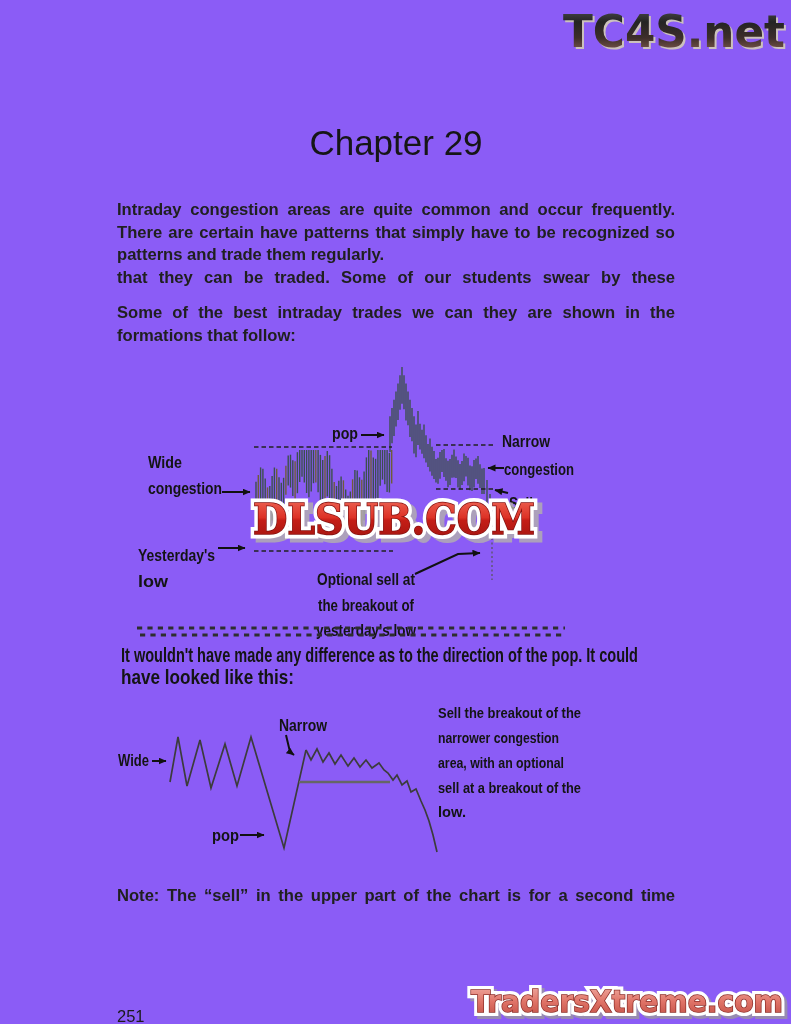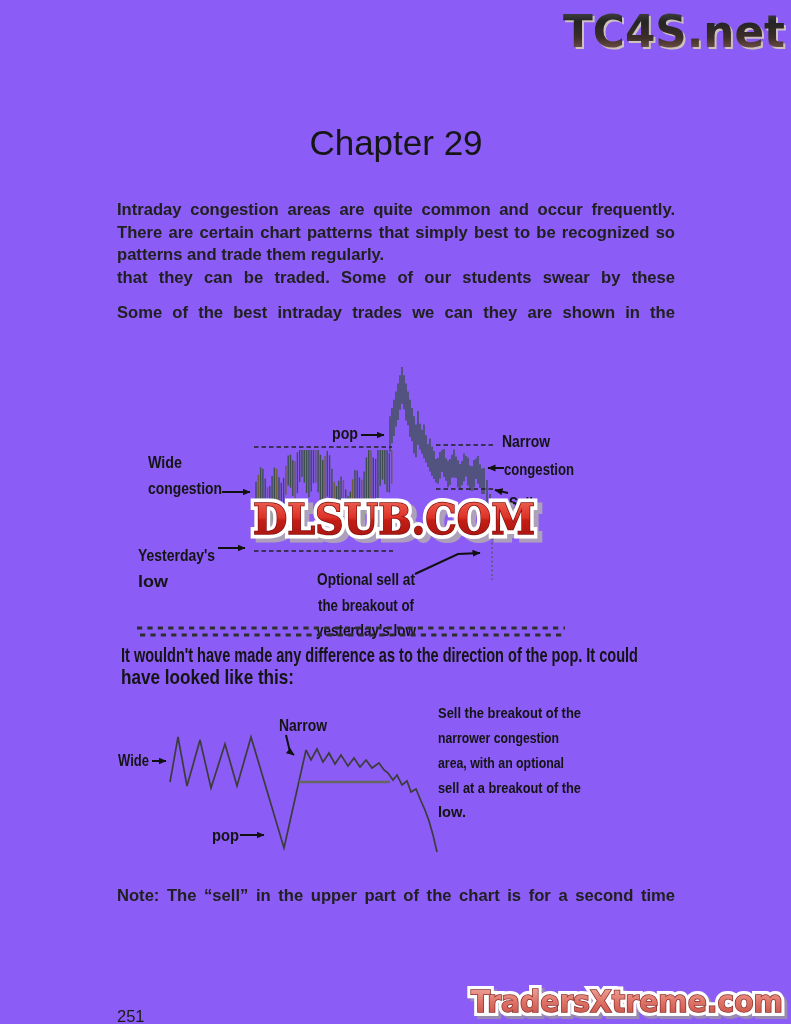--- a/index.html
+++ b/index.html
@@ -51,27 +51,28 @@
       </linearGradient>
     </defs>
     <text class="logotext" x="120" y="46" font-size="45" text-anchor="middle" textLength="222" lengthAdjust="spacingAndGlyphs" fill="#cbc1bd">TC4S.net</text>
     <text class="logotext" x="118" y="44" font-size="45" text-anchor="middle" textLength="222" lengthAdjust="spacingAndGlyphs" fill="url(#tcg)">TC4S.net</text>
   </svg>
 
   <div class="abs title">Chapter 29</div>
 
   <div class="abs bodyblock p1">
     <span class="line just">Intraday congestion areas are quite common and occur frequently.</span>
-    <span class="line just">There are certain chart patterns that simply best to be recognized so</span>
+    <span class="line just">There are certain have patterns that simply have to be recognized so</span>
     <span class="line">patterns and trade them regularly.</span>
     <span class="line just">that they can be traded.  Some of our students swear by these</span>
   </div>
 
   <div class="abs bodyblock p2">
     <span class="line just">Some of the best intraday trades we can they are shown in the</span>
+    <span class="line">formations that follow:</span>
   </div>
 
   <svg class="abs figwrap" viewBox="0 0 557 492">
     <defs>
       <marker id="ah" markerWidth="10" markerHeight="9" refX="7.5" refY="3.5" orient="auto" markerUnits="userSpaceOnUse">
         <path d="M0,0 L8,3.5 L0,7 z" fill="#111"></path>
       </marker>
       <linearGradient id="wmg" x1="0" y1="0" x2="0" y2="1">
         <stop offset="0" stop-color="#f1705f"></stop>
         <stop offset="0.47" stop-color="#dd3226"></stop>

